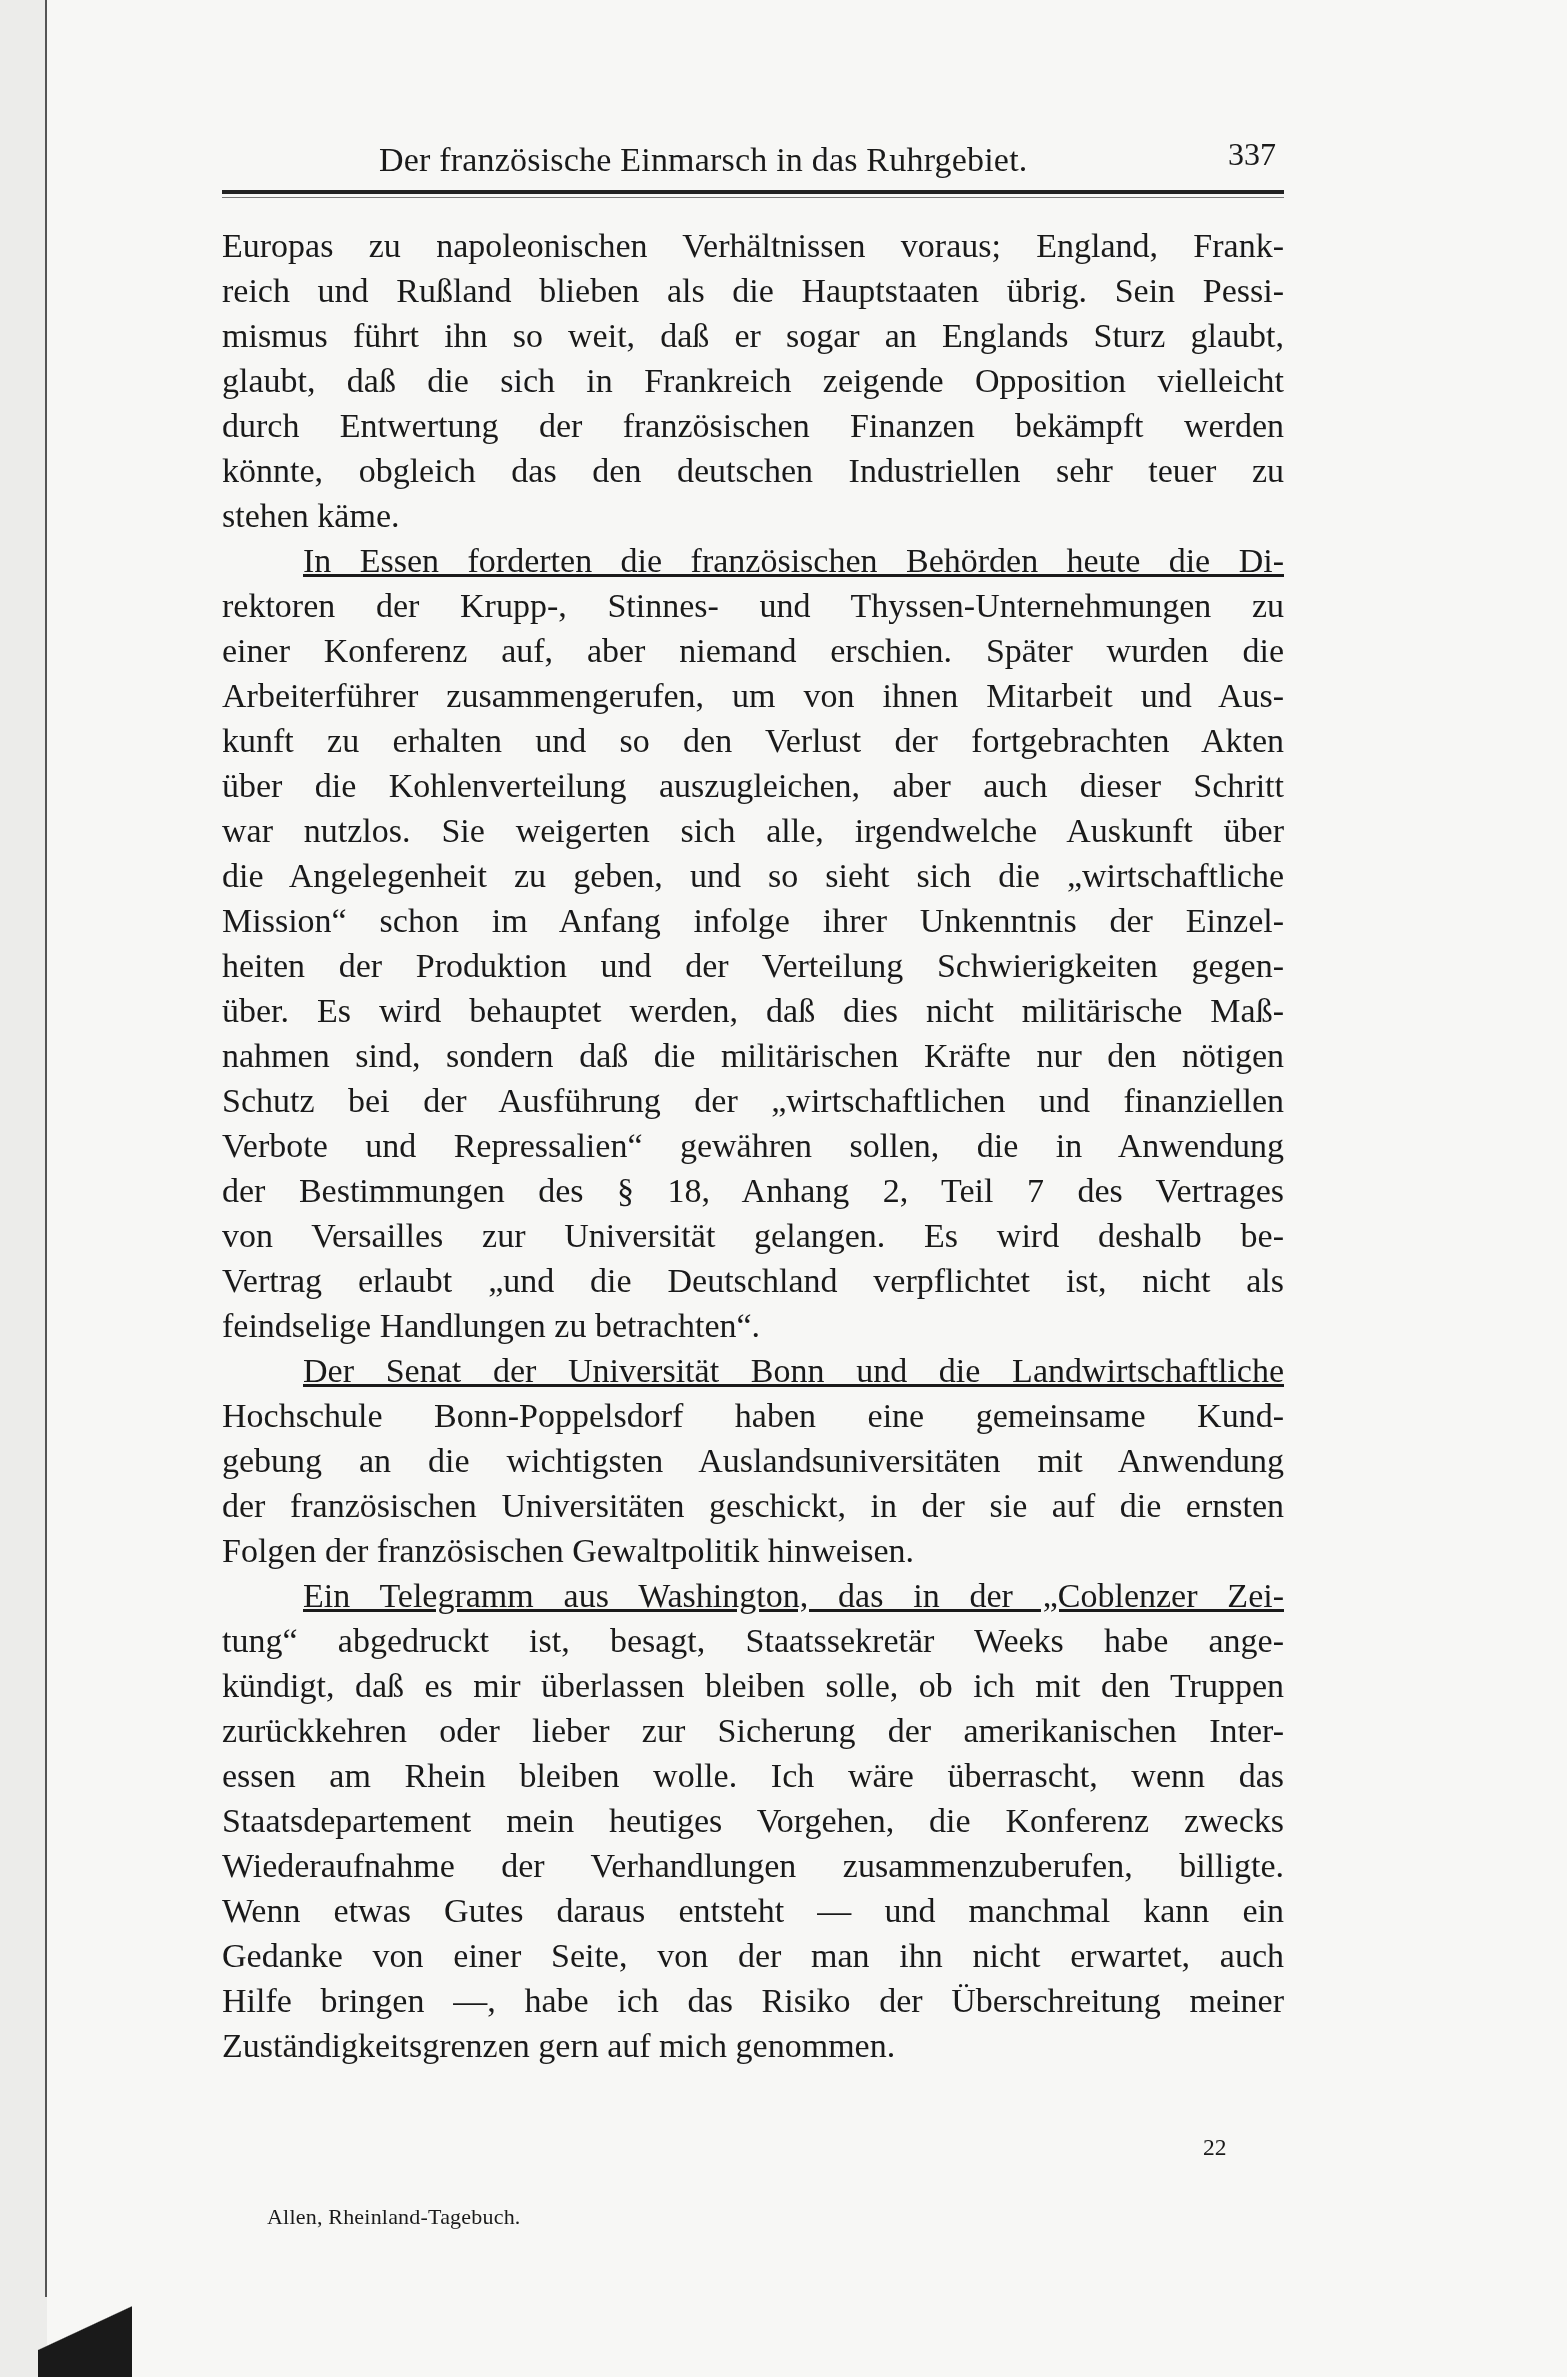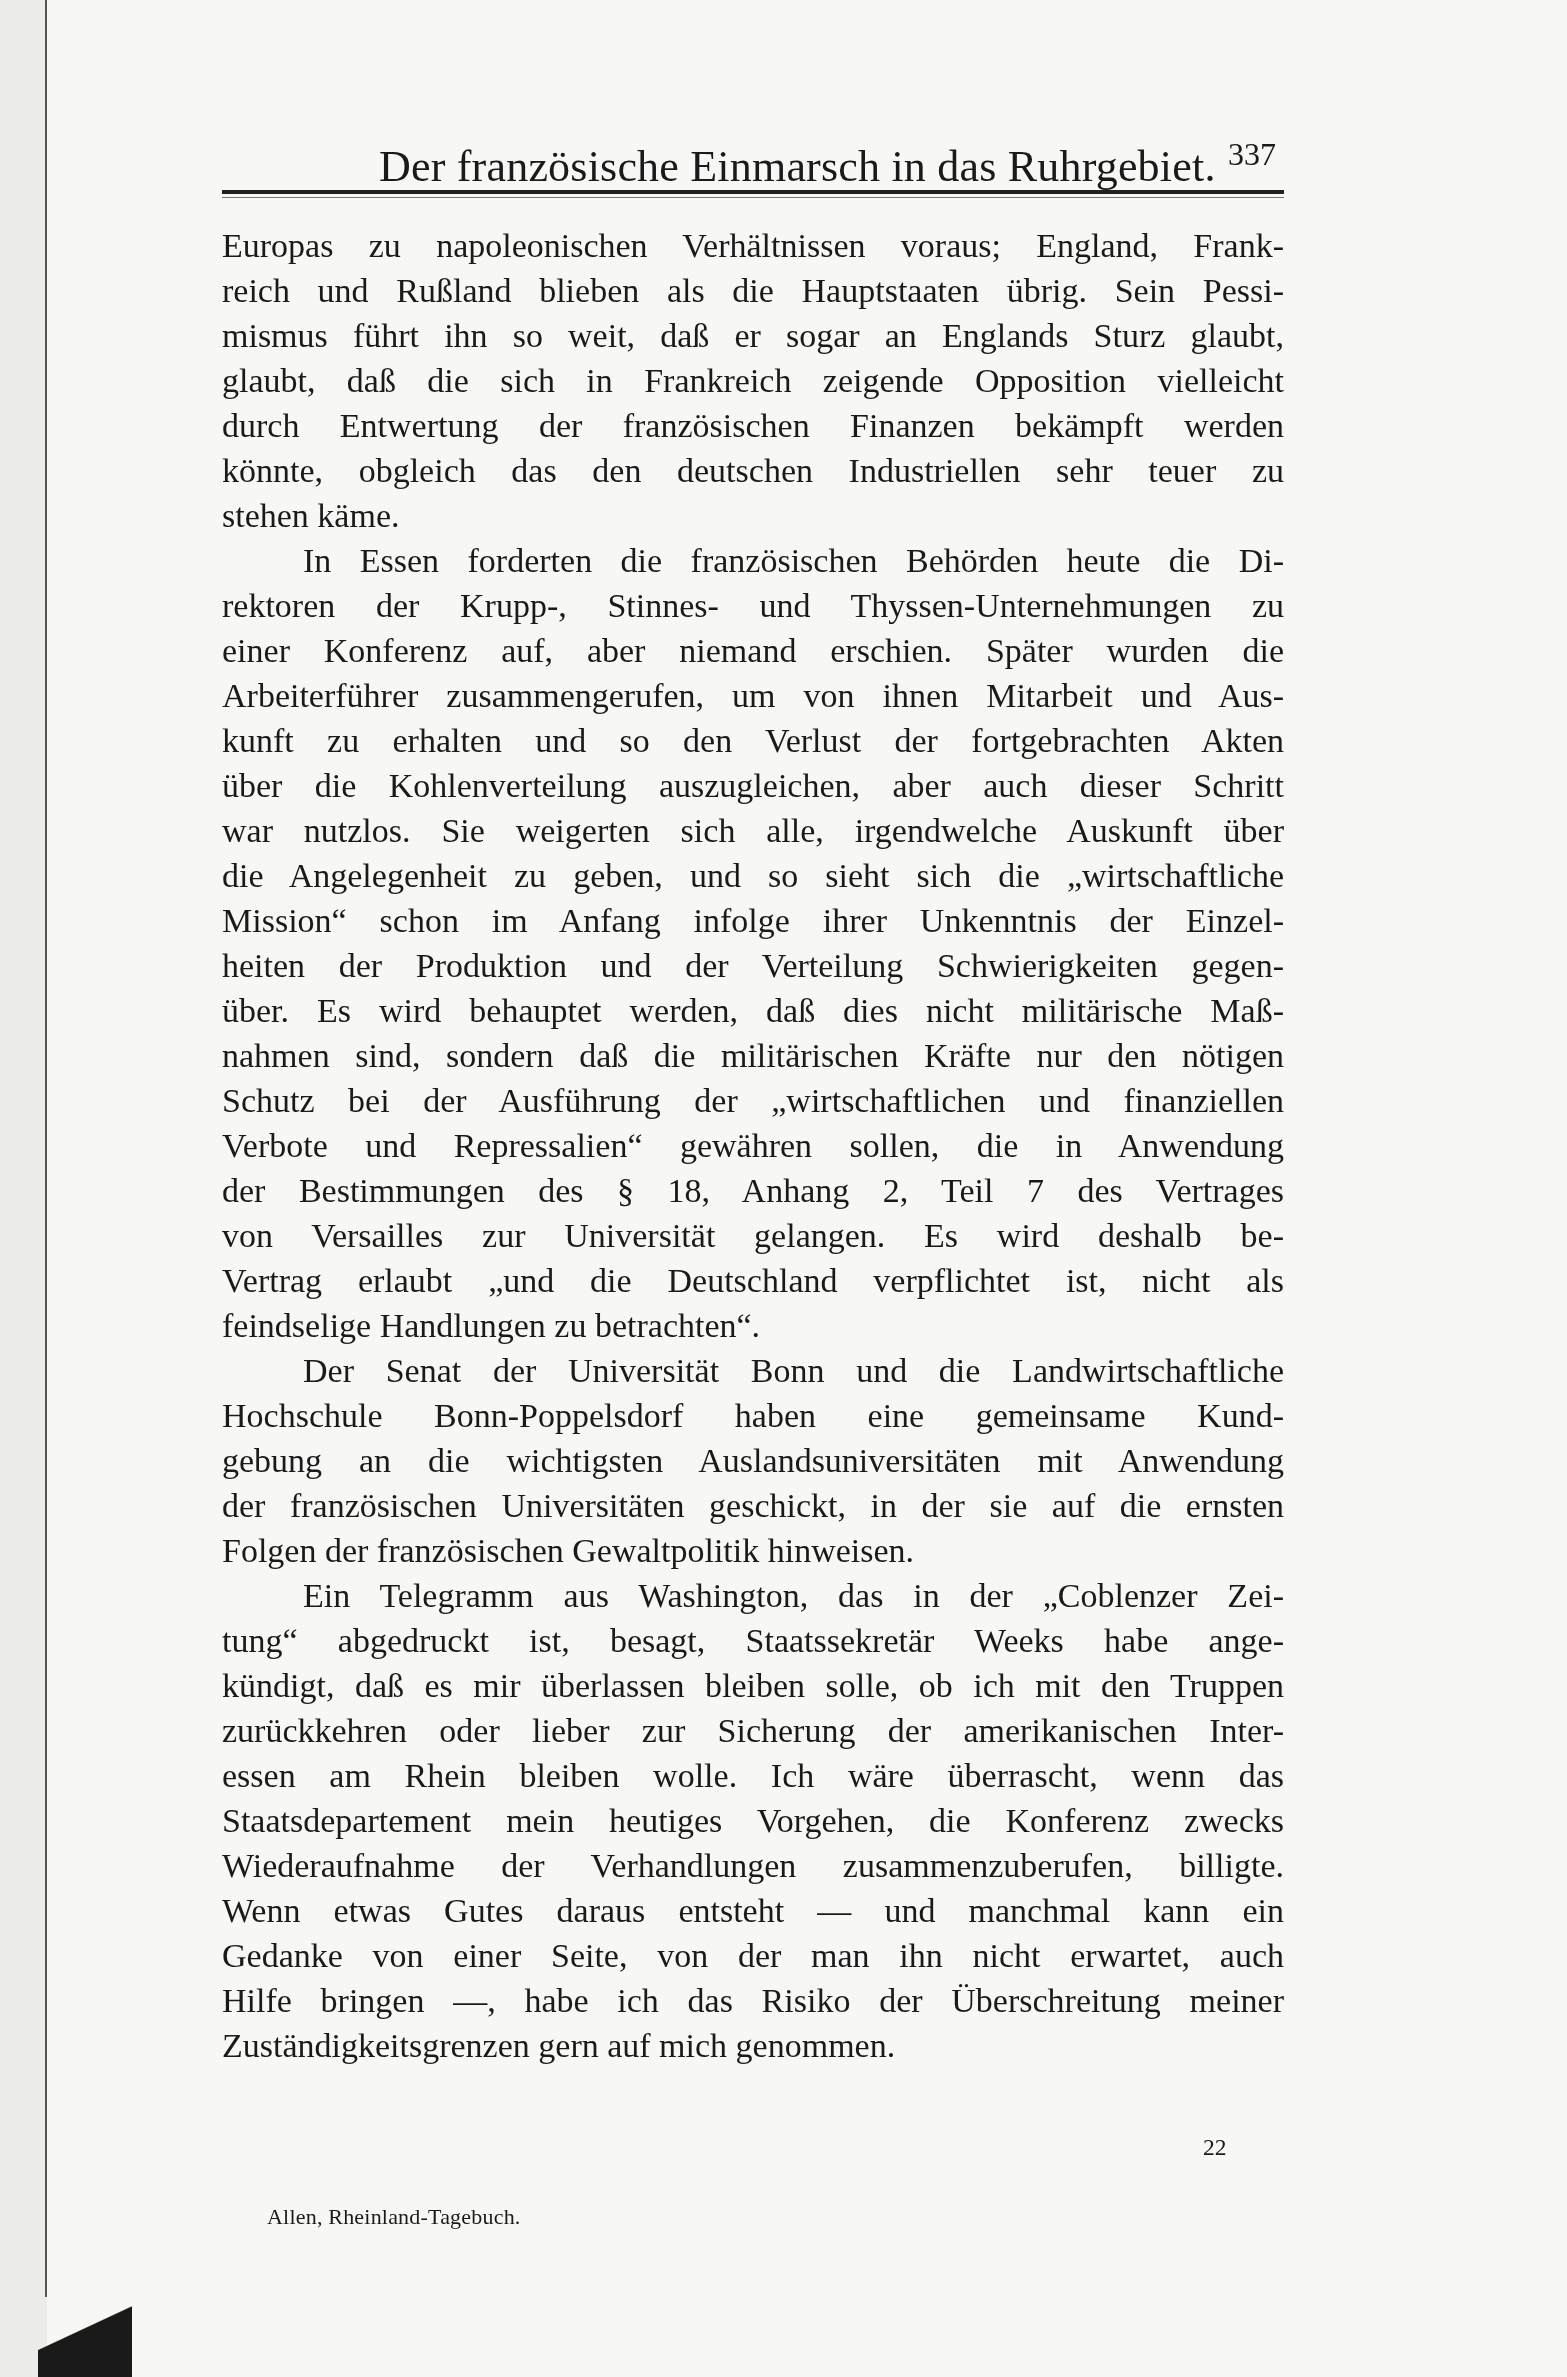--- a/index.html
+++ b/index.html
@@ -41,21 +41,21 @@
     }
     .running-head {
       position: absolute;
       left: 222px; top: 141px;
       width: 1062px;
       height: 47px;
     }
     .running-title {
       position: absolute;
       left: 157px; top: 0;
-      font-size: 44px;
+      font-size: 34px;
       letter-spacing: 0.2px;
       white-space: nowrap;
     }
     .page-number {
       position: absolute;
       right: 8px; top: -4.7px;
       font-size: 32px;
     }
     .head-rule-thick {
       position: absolute;
@@ -82,20 +82,21 @@
       text-align: justify;
       text-align-last: justify;
       white-space: nowrap;
       overflow: hidden;
     }
     .line.last {
       text-align-last: left;
     }
     .line.indent {
       padding-left: 81px;
+      text-decoration: underline;
     }
     .signature-mark {
       position: absolute;
       left: 1203px; top: 2134px;
       font-size: 23.5px;
     }
     .footer-note {
       position: absolute;
       left: 267px; top: 2174px;
       font-size: 22px;

